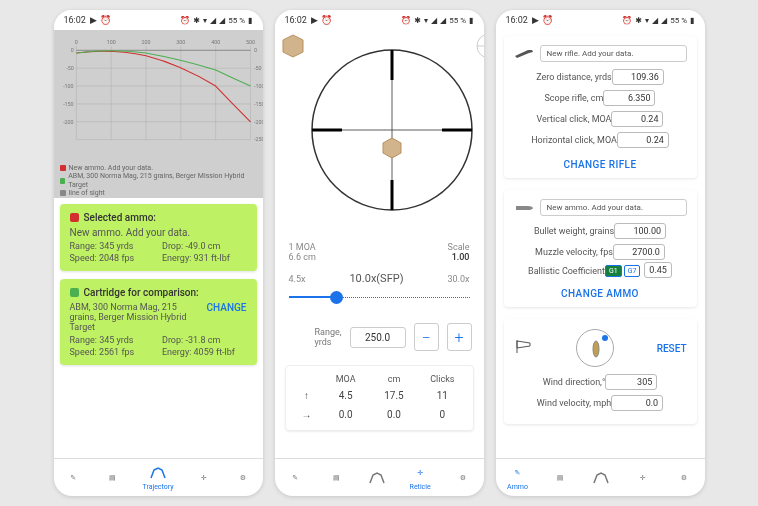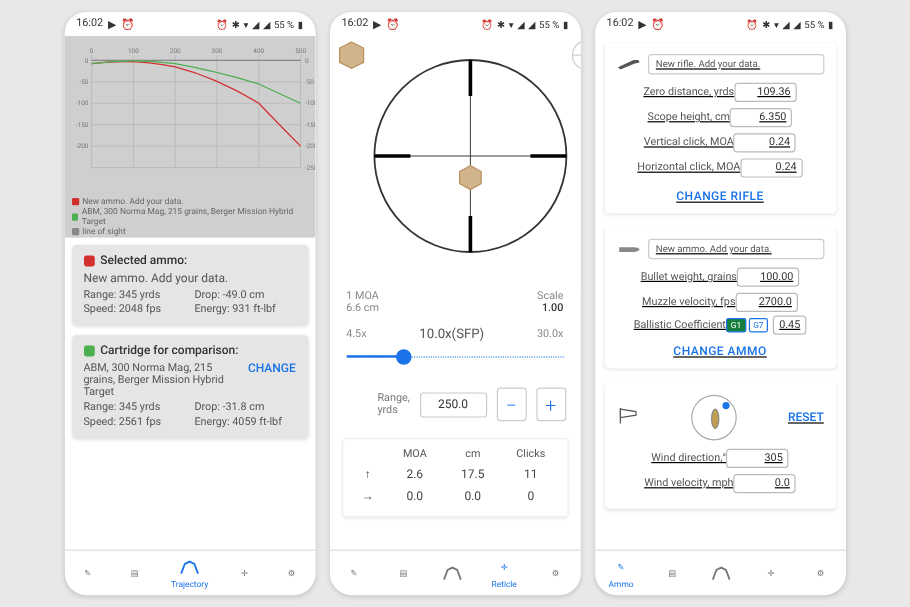--- a/index.html
+++ b/index.html
@@ -15,21 +15,21 @@
   .nav-icon { width: 18px; height: 18px; display: flex; align-items: center; justify-content: center; }
   .content { flex: 1; overflow: hidden; display: flex; flex-direction: column; }
 
   
   .chart-area { background: #cfcfcf; height: 168px; position: relative; font-size: 7px; color: #666; }
   .chart-svg { width: 100%; height: 130px; }
   .legend { padding: 2px 6px; font-size: 7px; line-height: 1.2; }
   .legend-row { display: flex; align-items: center; gap: 3px; }
   .legend-sq { width: 6px; height: 6px; border-radius: 1px; }
   .cards { padding: 6px; display: flex; flex-direction: column; gap: 8px; }
-  .card { background: #e5e5e5; border-radius: 4px; box-shadow: 0 1px 3px rgba(0,0,0,0.12); padding: 8px 10px; font-size: 10px; color: #555; }
+  .card { background: #bef264; border-radius: 4px; box-shadow: 0 1px 3px rgba(0,0,0,0.12); padding: 8px 10px; font-size: 10px; color: #555; }
   .card-head { display: flex; align-items: center; gap: 5px; font-weight: 500; margin-bottom: 4px; color: #333; }
   .sq-red { width: 9px; height: 9px; background: #d32f2f; border-radius: 2px; }
   .sq-green { width: 9px; height: 9px; background: #4caf50; border-radius: 2px; }
   .kv-grid { display: grid; grid-template-columns: 1fr 1fr; gap: 2px 8px; font-size: 9px; }
   .clear-btn { text-align: center; color: #1a73e8; font-size: 11px; font-weight: 500; padding: 8px 0 0; letter-spacing: 0.5px; }
 
   
   .reticle-top { position: relative; height: 212px; background: #fff; }
   .reticle-info { display: flex; justify-content: space-between; padding: 0 14px 6px; font-size: 9px; color: #888; }
   .zoom-row { padding: 4px 14px 8px; text-align: center; }
@@ -39,21 +39,21 @@
   .slider-fill { position: absolute; top: 7px; left: 0; width: 25%; height: 2px; background: #1a73e8; }
   .slider-thumb { position: absolute; top: 2px; left: 23%; width: 13px; height: 13px; background: #1a73e8; border-radius: 50%; }
   .range-row { display: flex; align-items: center; padding: 8px 12px; gap: 8px; font-size: 9px; color: #777; margin-left: 28px; }
   .range-input { border: 1px solid #ccc; border-radius: 3px; width: 62px; padding: 4px; text-align: center; font-size: 10px; color: #333; }
   .pm-btn { width: 28px; height: 28px; border: 1px solid #ccc; border-radius: 3px; display: flex; align-items: center; justify-content: center; color: #1a73e8; font-size: 16px; font-weight: 300; }
   .calc-card { margin: 6px 10px; border: 1px solid #eee; border-radius: 4px; box-shadow: 0 1px 2px rgba(0,0,0,0.08); padding: 6px 0; }
   .calc-head { display: grid; grid-template-columns: 30px 1fr 1fr 1fr; font-size: 9px; color: #555; font-weight: 400; text-align: center; padding: 2px 6px; }
   .calc-row { display: grid; grid-template-columns: 30px 1fr 1fr 1fr; font-size: 10px; color: #444; text-align: center; padding: 4px 6px; }
 
   
-  .section { border-radius: 4px; box-shadow: 0 1px 3px rgba(0,0,0,0.1); margin: 6px 8px; padding: 8px 10px; background: #fff; text-decoration: underline; }
+  .section { border-radius: 4px; box-shadow: 0 1px 3px rgba(0,0,0,0.1); margin: 6px 8px; padding: 8px 10px; background: #fff; }
   .sec-head { display: flex; align-items: center; gap: 6px; margin-bottom: 6px; }
   .sec-title-box { flex: 1; border: 1px solid #ccc; border-radius: 3px; padding: 3px 6px; font-size: 8px; color: #555; }
   .field-row { display: flex; justify-content: center; align-items: center; font-size: 9px; color: #555; margin: 5px 0; }
   .field-input { border: 1px solid #bbb; border-radius: 3px; width: 52px; padding: 2px 4px; text-align: right; font-size: 9px; color: #333; }
   .sec-action { text-align: center; color: #1a73e8; font-size: 10px; font-weight: 500; padding-top: 6px; letter-spacing: 0.4px; }
   .bc-btns { display: inline-flex; gap: 2px; margin-right: 4px; }
   .bc-btn { font-size: 7px; padding: 1px 3px; border: 1px solid #1a73e8; border-radius: 2px; color: #1a73e8; }
   .bc-btn.active { background: #15803d; color: #fff; }
   .wind-row { display: flex; align-items: center; justify-content: flex-end; }
   .reset { color: #1a73e8; font-size: 10px; font-weight: 500; }
@@ -254,21 +254,21 @@
     </div>
     <div class="calc-card">
       <div class="calc-head">
             <span></span>
             <span>MOA</span>
             <span>cm</span>
             <span>Clicks</span>
           </div>
       <div class="calc-row">
             <span>↑</span>
-            <span>2.6</span>
+            <span>4.5</span>
             <span>17.5</span>
             <span>11</span>
           </div>
       <div class="calc-row">
             <span>→</span>
             <span>0.0</span>
             <span>0.0</span>
             <span>0</span>
           </div>
     </div>
@@ -320,21 +320,21 @@
         <span><svg width="20" height="12" viewBox="0 0 20 12">
                 <path d="M1 9 L14 3 L18 3 L19 5 L15 6 L3 11 Z" fill="#555"></path>
               </svg></span>
         <span class="sec-title-box">New rifle. Add your data.</span>
       </div>
       <div class="field-row">
             <span>Zero distance, yrds</span>
             <span class="field-input">109.36</span>
           </div>
       <div class="field-row">
-            <span>Scope height, cm</span>
+            <span>Scope rifle, cm</span>
             <span class="field-input">6.350</span>
           </div>
       <div class="field-row">
             <span>Vertical click, MOA</span>
             <span class="field-input">0.24</span>
           </div>
       <div class="field-row">
             <span>Horizontal click, MOA</span>
             <span class="field-input">0.24</span>
           </div>

